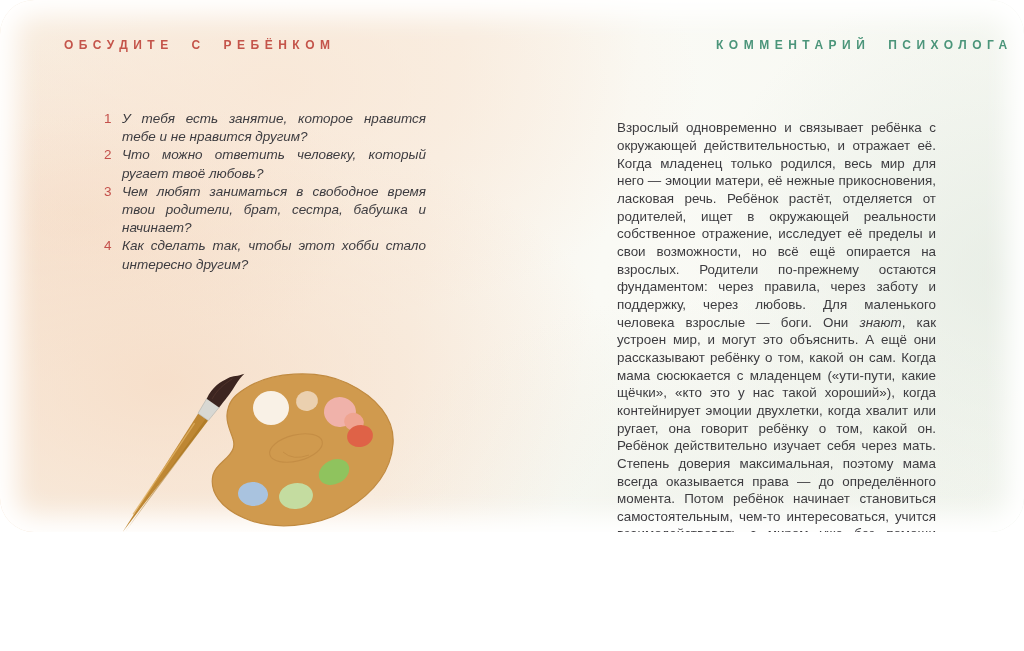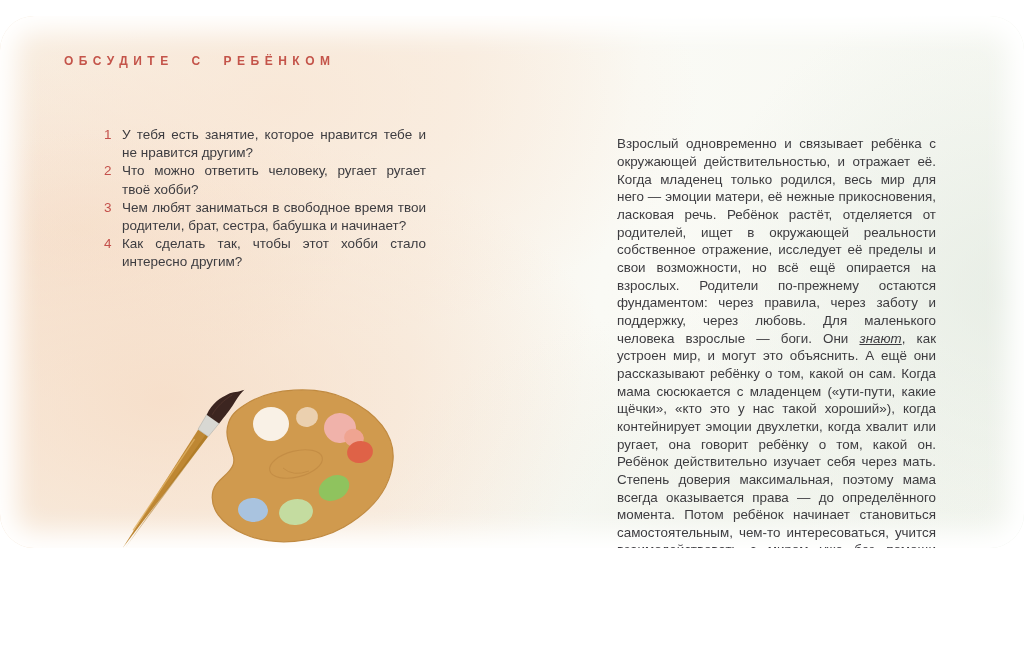--- a/index.html
+++ b/index.html
@@ -1,21 +1,21 @@
 <!DOCTYPE html>
 <html lang="ru"><head>
 <meta charset="utf-8">
 <style>
   * { box-sizing: border-box; }
   html, body { margin: 0; padding: 0; background: #ffffff; }
   .canvas {
     position: relative;
     width: 1024px;
     height: 532px;
-    margin: 16px auto;
+    margin: 0 auto;
     background: #ffffff;
     font-family: "Liberation Sans", "DejaVu Sans", sans-serif;
     overflow: hidden;
   }
   
   .spread {
     position: absolute;
     inset: 0;
     border-radius: 34px;
     overflow: hidden;
@@ -65,20 +65,21 @@
   }
   .qnum {
     flex: 0 0 12px;
     color: #c4504b;
     text-align: left;
   }
   .qtext {
     flex: 1 1 auto;
     margin-left: 6px;
     text-align: justify;
+    font-style: italic;
   }
 
   .illustration {
     position: absolute;
     left: 110px;
     top: 356px;
     width: 310px;
     height: 205px;
   }
 
@@ -86,21 +87,21 @@
     position: absolute;
     left: 617px;
     top: 106px;
     width: 319px;
     font-size: 13.4px;
     line-height: 17.65px;
     color: #3d3c40;
     text-align: justify;
     hyphens: auto;
   }
-  .commentary em { font-style: italic; text-decoration: underline; }
+  .commentary em { font-style: italic; }
 
   .page-number {
     position: absolute;
     left: 617px;
     top: 592px;
     width: 319px;
     text-align: center;
     font-size: 11.5px;
     letter-spacing: 3.5px;
     color: #75837b;
@@ -114,21 +115,21 @@
 
   <div class="kicker kicker-left">ОБСУДИТЕ С РЕБЁНКОМ</div>
 
   <ol class="questions">
     <li class="question">
       <span class="qnum">1</span>
       <span class="qtext">У тебя есть занятие, которое нравится тебе и не нравится другим?</span>
     </li>
     <li class="question">
       <span class="qnum">2</span>
-      <span class="qtext">Что можно ответить человеку, ругает ругает твоё хобби?</span>
+      <span class="qtext">Что можно ответить человеку, который ругает твоё любовь?</span>
     </li>
     <li class="question">
       <span class="qnum">3</span>
       <span class="qtext">Чем любят заниматься в свободное время твои родители, брат, сестра, бабушка и начинает?</span>
     </li>
     <li class="question">
       <span class="qnum">4</span>
       <span class="qtext">Как сделать так, чтобы этот хобби стало интересно другим?</span>
     </li>
   </ol>
@@ -166,16 +167,17 @@
       <polygon points="-6.3,-138 6.3,-138 7.6,-155 -7.6,-155" stroke="#b4b4ae" stroke-width="0.6" fill="#D8D8D3"></polygon>
       <path d="M-7.6,-155
                C-10,-168 -6,-177 -2,-184
                C1,-189 5,-191 9,-197
                C7,-188 9,-179 8.5,-171
                C8,-162 8,-158 7.6,-155 Z" fill="#3C2520"></path>
       <path d="M-3,-158 C-4,-168 -2,-176 2,-186" fill="none" stroke="#5a3a30" stroke-width="0.8" opacity="0.7"></path>
     </g>
   </svg>
 
+  <div class="kicker kicker-right">КОММЕНТАРИЙ ПСИХОЛОГА</div>
 
   <p class="commentary"><span>Взрослый одновременно и связывает ребёнка с окружающей действительностью, и отражает её. Когда младенец только родился, весь мир для него — эмоции матери, её нежные прикосновения, ласковая речь. Ребёнок растёт, отделяется от родителей, ищет в окружающей реальности собственное отражение, исследует её пределы и свои возможности, но всё ещё опирается на взрослых. Родители по-прежнему остаются фундаментом: через правила, через заботу и поддержку, через любовь. Для маленького человека взрослые — боги. Они </span><em>знают</em><span>, как устроен мир, и могут это объяснить. А ещё они рассказывают ребёнку о том, какой он сам. Когда мама сюсюкается с младенцем («ути-пути, какие щёчки», «кто это у нас такой хороший»), когда контейнирует эмоции двухлетки, когда хвалит или ругает, она говорит ребёнку о том, какой он. Ребёнок действительно изучает себя через мать. Степень доверия максимальная, поэтому мама всегда оказывается права — до определённого момента. Потом ребёнок начинает становиться самостоятельным, чем-то интересоваться, учится взаимодействовать с миром уже без помощи родителей, получает опыт. Важно этот опыт подкрепить, дать ему усвоиться, говорить о нём, рассматривать с разных сторон. Потому что этот опыт является прекрасным удобрением для роста самости (личности).</span></p>
 
 </div>
 
 </body></html>

